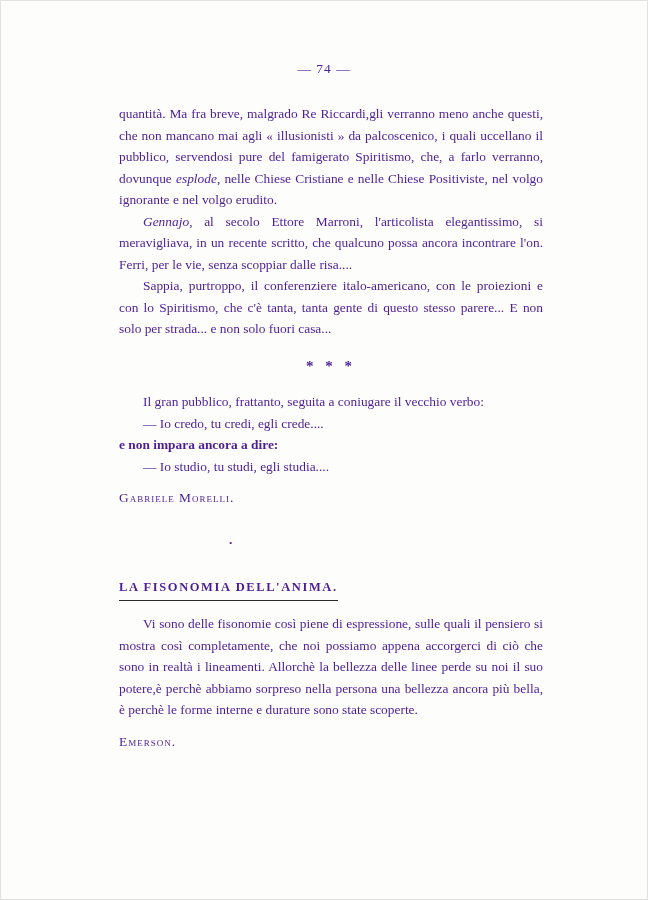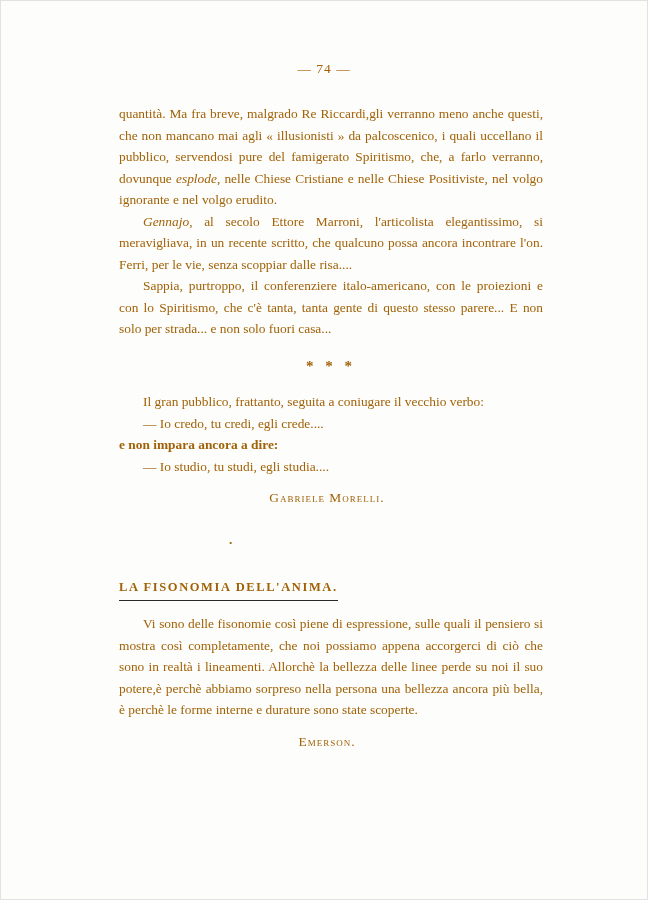--- a/index.html
+++ b/index.html
@@ -3,21 +3,21 @@
 <meta charset="utf-8">
 <style>
   html,body{margin:0;padding:0;background:#ffffff;}
   .page{
     position:relative;
     width:648px;height:900px;
     box-sizing:border-box;
     background:#fdfdfc;
     border:1px solid #e2e2e0;
     font-family:"Liberation Serif","DejaVu Serif",serif;
-    color:#a16207;
+    color:#4c1d95;
     overflow:hidden;
   }
   .page-number{
     text-align:center;
     margin-top:60px;
     margin-bottom:26px;
     font-size:13.5px;
     letter-spacing:1px;
   }
   .text-col{
@@ -35,21 +35,21 @@
     font-size:15px;
     letter-spacing:4px;
     margin:16px 0 14px 0;
   }
   .dateline{
     font-style:italic;
     margin-top:14px;
     margin-left:46px;
   }
   .signature{
-    text-align:center;
+    text-align:left;
     font-variant:small-caps;
     letter-spacing:1px;
     margin-top:10px;
     margin-right:8px;
   }
   .stray-mark{
     margin-left:110px;
     margin-top:26px;
     font-weight:bold;
     line-height:10px;

